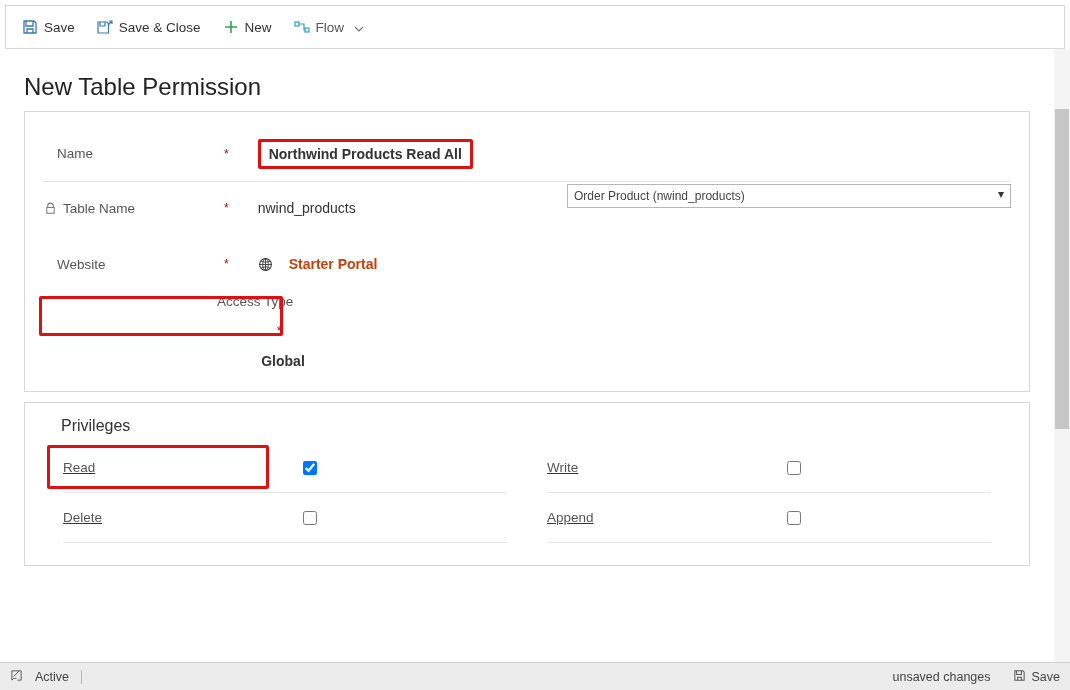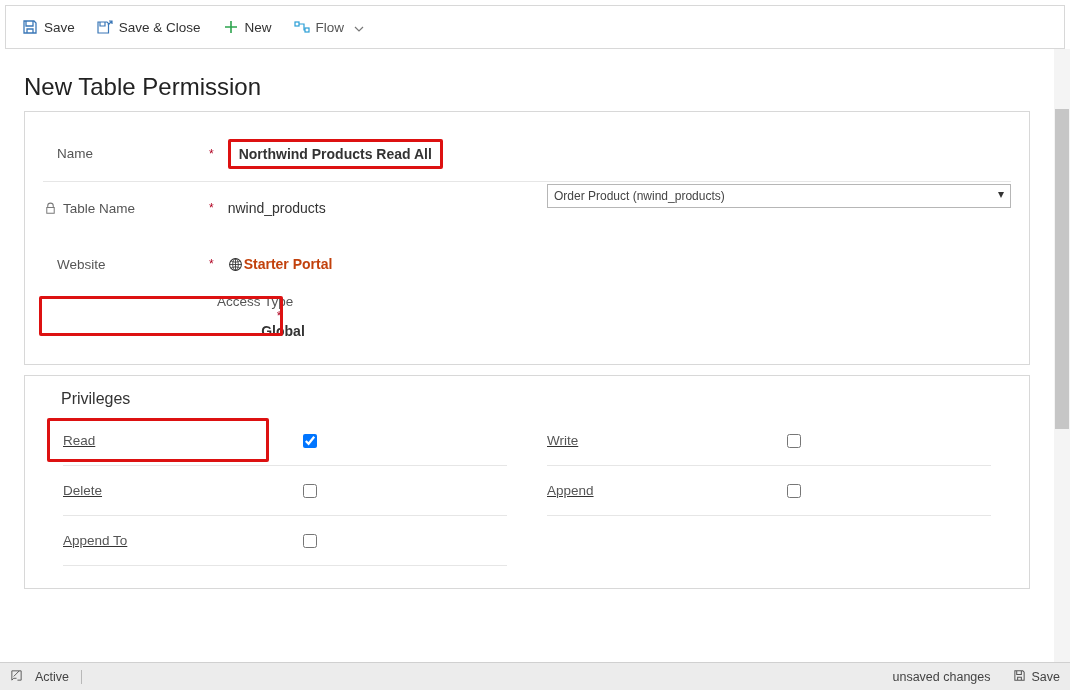--- a/index.html
+++ b/index.html
@@ -20,32 +20,32 @@
     .fake-scroll .thumb { margin-top: 60px; width: 14px; height: 320px; background: #c6c6c6; border-radius: 0; align-self: center; }
 
     h1.page-title { font-size: 24px; font-weight: 300; color: #222; margin: 8px 0 10px 0; }
     .tabbar { display: flex; gap: 18px; border-bottom: 0; }
     .tab { font-size: 15px; padding: 0 0 6px 0; cursor: pointer; color: #333; position: relative; }
     .tab.active::after { content: ""; position: absolute; left: 0; right: 0; bottom: -2px; height: 3px; background: #0b62c4; }
 
     .section-box { border: 1px solid #d8d8d8; margin-top: 10px; padding: 14px 18px 22px 18px; }
 
     
-    .row { display: flex; align-items: center; border-bottom: 1px solid #e6e6e6; min-height: 52px; }
+    .row { display: flex; align-items: center; border-bottom: 1px solid #e6e6e6; min-height: 52px; gap: 15px; }
     .row:last-child { border-bottom: 0; }
     .lbl { width: 160px; display: flex; align-items: center; gap: 6px; color: #555; font-size: 13.5px; }
     .lbl .lock { width: 14px; height: 14px; display:inline-flex; align-items:center; justify-content:center;}
     .req { color: #b00020; font-size: 12px; margin-left: 6px; margin-right: 14px; }
     .val { display: flex; align-items: center; gap: 8px; font-size: 14px; }
     .val.bold { font-weight: 600; }
     .link { color: #c2410c; font-weight: 600; cursor: pointer; }
 
     .two-col { display: flex; gap: 24px; }
     .two-col .left { flex: 0 0 480px; }
-    .two-col .right { flex: 1 1 auto; padding-top: 2px;}
+    .two-col .right { flex: 1 1 auto; padding-top: 2px; margin-left: 20px;}
 
     .dropdown { width: 100%; height: 24px; border: 1px solid #b6b6b6; background: #fff; padding: 0 20px 0 6px; font-size: 12px; color: #444; position: relative; display: flex; align-items: center; }
     .dropdown::after { content: "▾"; position: absolute; right: 6px; top: 2px; color: #333; font-size: 12px; }
 
     .globe-ic { width: 16px; height: 16px; display: inline-flex; align-items:center; justify-content:center;}
 
     
     .priv-title { font-size: 16px; font-weight: 400; color: #333; margin-bottom: 8px; margin-left: 18px; }
     .priv-grid { display: grid; grid-template-columns: 1fr 1fr; column-gap: 40px; padding: 0 20px; }
     .priv-row { display: flex; align-items: center; justify-content: flex-start; border-bottom: 1px solid #e6e6e6; height: 50px; gap: 120px; text-decoration: underline; }
@@ -204,24 +204,20 @@
         <div class="priv-row">
           <span class="plabel">Delete</span>
           <input type="checkbox" class="priv-chk" style="">
         </div>
 
         <div class="priv-row">
           <span class="plabel">Append</span>
           <input type="checkbox" class="priv-chk" style="">
         </div>
 
-        <div class="priv-row">
-          <span class="plabel">Append To</span>
-          <input type="checkbox" class="priv-chk" style="">
-        </div>
       </div>
     </div>
 
   </div>
 
   <div class="fake-scroll">
     <div class="thumb"></div>
   </div>
 </div>
 

